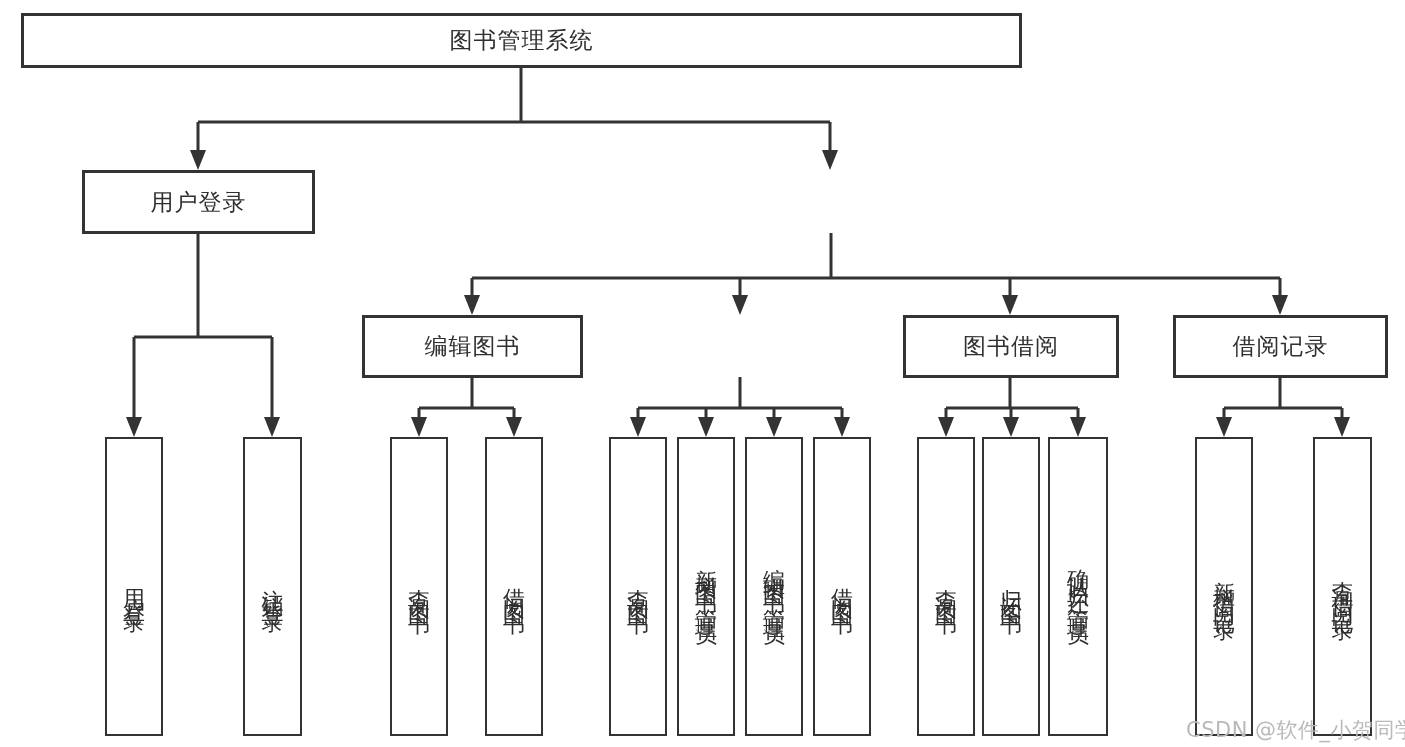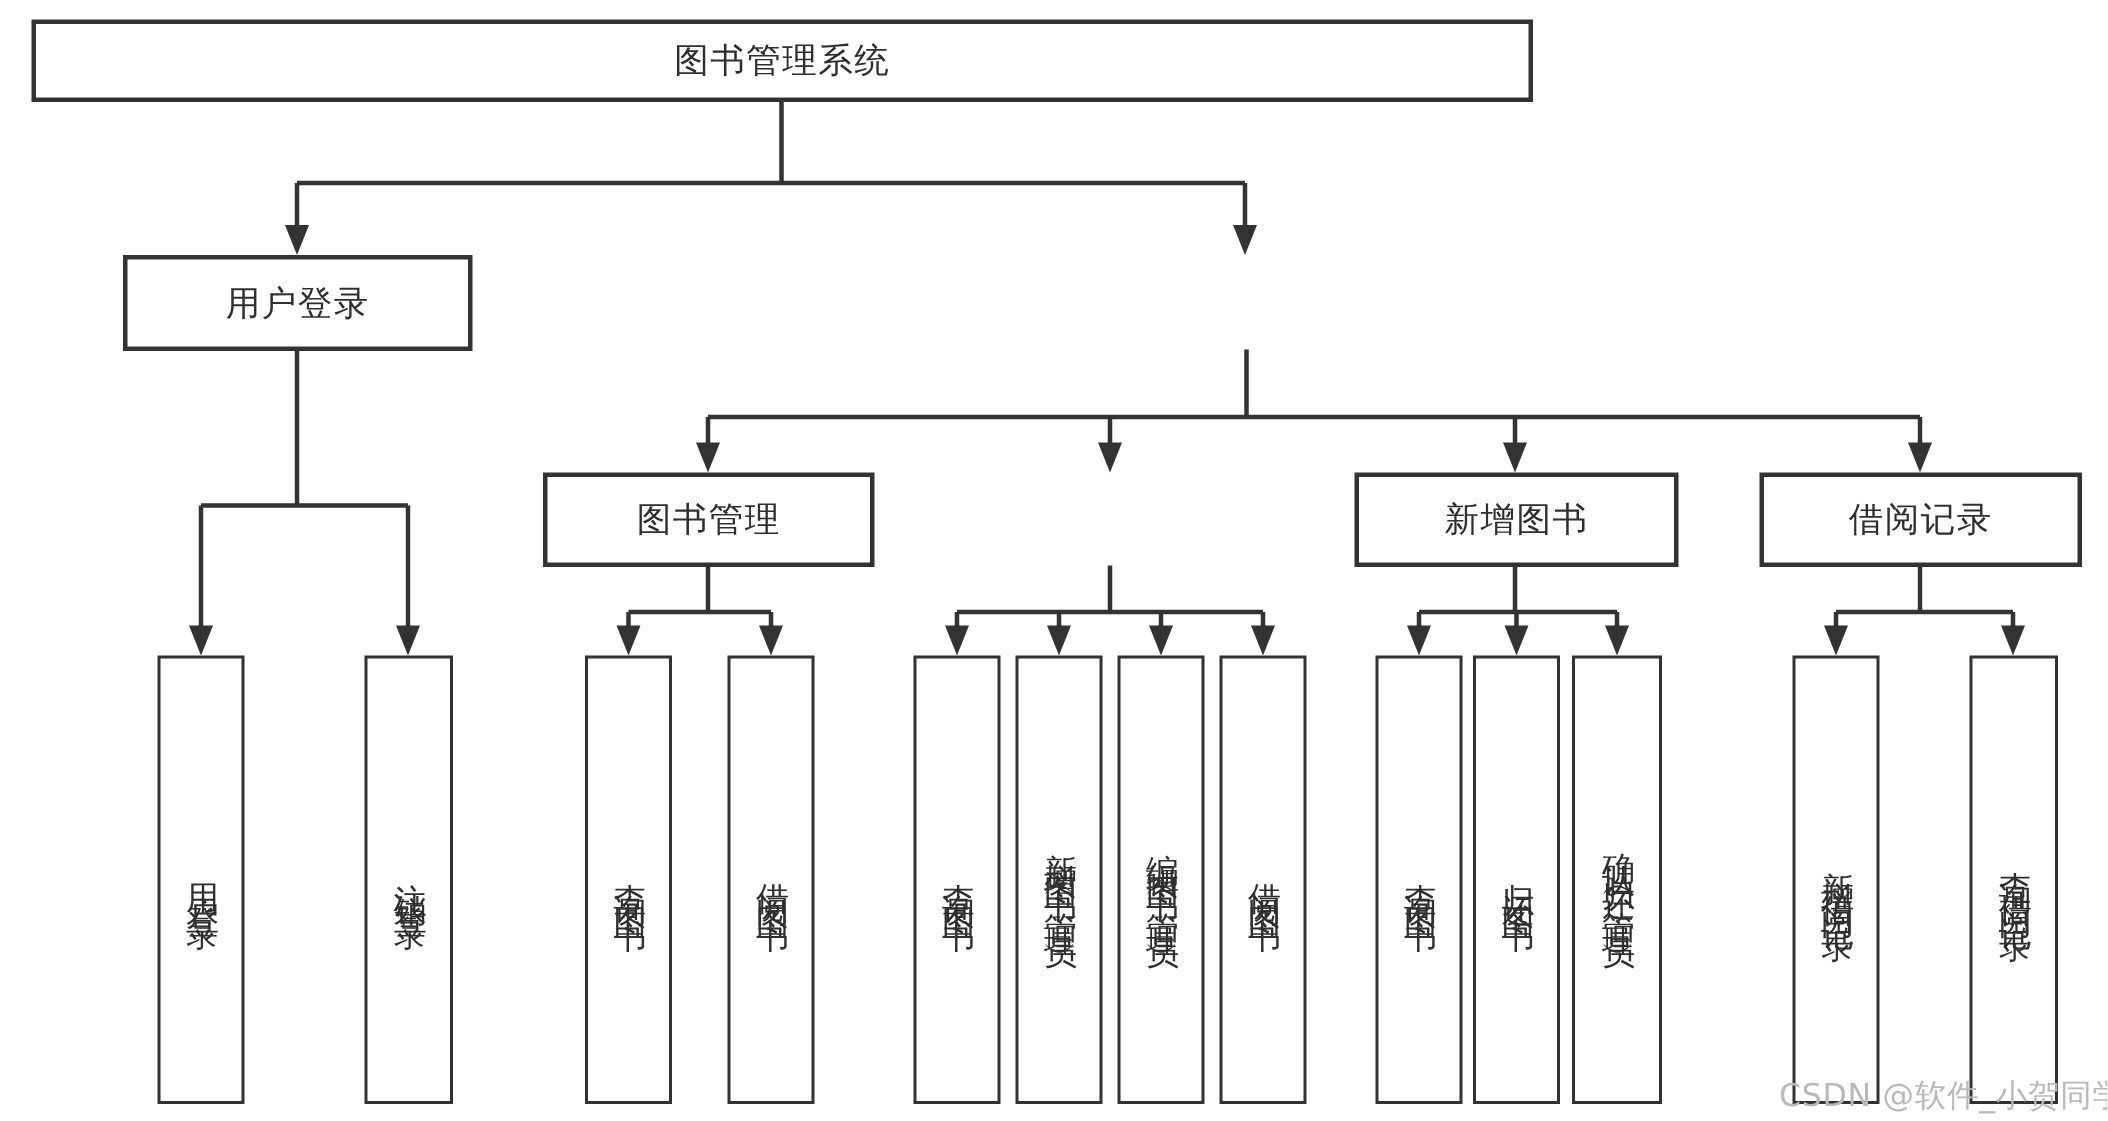--- a/index.html
+++ b/index.html
@@ -101,22 +101,22 @@
       <polygon points="1070,417 1086,417 1078,437"></polygon>
       <polygon points="1216,417 1232,417 1224,437"></polygon>
       <polygon points="1334,417 1350,417 1342,437"></polygon>
     </g>
   </svg>
 
   <div class="box-h" style="left:21px; top:13px; width:1001px; height:55px;">图书管理系统</div>
 
   <div class="box-h" style="left:82px; top:170px; width:233px; height:64px;">用户登录</div>
 
-  <div class="box-h" style="left:362px; top:315px; width:221px; height:63px;">图书管理</div>
-  <div class="box-h" style="left:903px; top:315px; width:216px; height:63px;">新增图书</div>
+  <div class="box-h" style="left:362px; top:315px; width:221px; height:63px;">编辑图书</div>
+  <div class="box-h" style="left:903px; top:315px; width:216px; height:63px;">图书借阅</div>
   <div class="box-h" style="left:1173px; top:315px; width:215px; height:63px;">借阅记录</div>
 
   <div class="box-v" style="left:105px; width:58px;">
     <span class="vtext">用户登录</span>
   </div>
   <div class="box-v" style="left:243px; width:59px;">
     <span class="vtext">注销登录</span>
   </div>
 
   <div class="box-v" style="left:390px; width:58px;">

